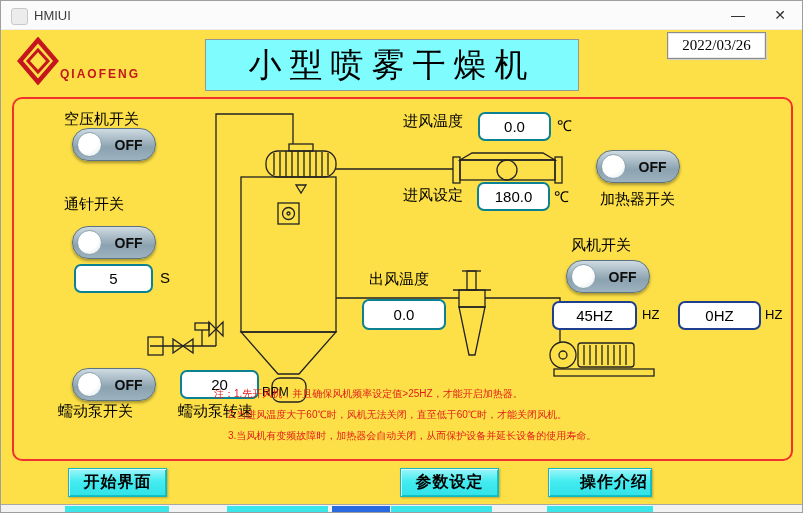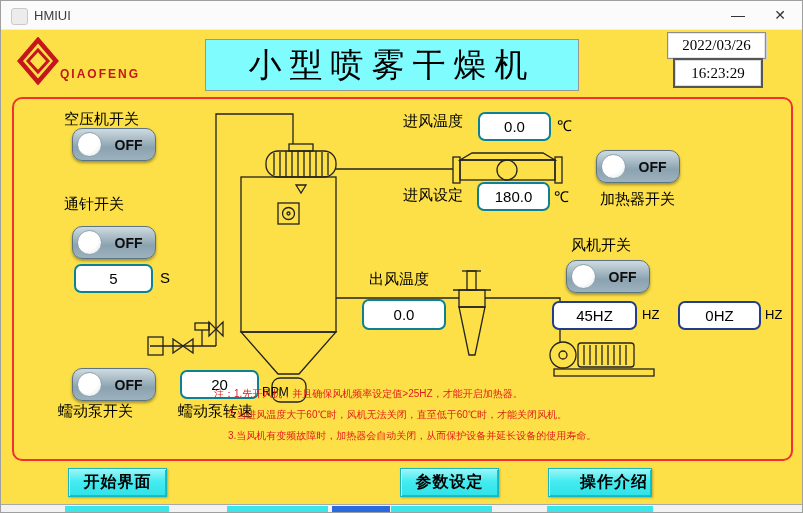--- a/index.html
+++ b/index.html
@@ -26,21 +26,21 @@
             box-shadow:inset 0 0 0 1px #dcdcdc;display:flex;align-items:center;justify-content:center;
             font-family:"Liberation Serif",serif;font-size:15px;}
 
   
   .panel{left:11px;top:96px;width:781px;height:364px;border:2px solid #f23030;border-radius:10px;box-sizing:border-box;z-index:0;}
   .diagram{left:11px;top:96px;width:781px;height:364px;z-index:1;pointer-events:none;}
   .diagram *{stroke:#222;fill:none;stroke-width:1.3;}
 
   
   .lbl{font-size:15px;white-space:nowrap;z-index:2;}
-  .toggle{width:84px;height:33px;border-radius:10px;z-index:2;cursor:pointer;
+  .toggle{width:84px;height:33px;border-radius:16px;z-index:2;cursor:pointer;
           background:linear-gradient(180deg,#cfdbe2 0%,#8ba2b0 60%,#9db2bf 100%);
           border:1px solid #5c7482;box-shadow:0 2px 3px rgba(0,0,0,.35);
           display:flex;align-items:center;box-sizing:border-box;}
   .knob{width:25px;height:25px;border-radius:50%;margin-left:4px;flex:none;
         background:radial-gradient(circle at 35% 30%,#ffffff 55%,#d8e2e8);border:1px solid #8fa3ae;box-sizing:border-box;}
   .state{flex:1;text-align:center;font-weight:bold;font-size:14px;color:#0d0d0d;}
   .val-box{background:#fff;border:2px solid #0c8193;border-radius:7px;z-index:2;cursor:pointer;
            display:flex;align-items:center;justify-content:center;font-size:15px;box-sizing:border-box;}
   .val-box.navy{border-color:#1f3e8f;}
   .unit{font-size:15px;z-index:2;}
@@ -69,21 +69,20 @@
   <div class="abs win-btn" style="left:720px;top:2px;">—</div>
   <div class="abs win-btn" style="left:762px;top:2px;">✕</div>
 
   <svg class="abs" style="left:16px;top:36px;" width="42" height="48" viewBox="0 0 42 48">
     <path d="M21 3 L39 24 L21 45 L3 24 Z" fill="none" stroke="#c4161c" stroke-width="4.5"></path>
     <path d="M21 13 L31 24 L21 35 L11 24 Z" fill="none" stroke="#c4161c" stroke-width="3"></path>
   </svg>
   <div class="abs brand-en">QIAOFENG</div>
   <div class="abs main-title">小型喷雾干燥机</div>
   <div class="abs date-box">2022/03/26</div>
-  <div class="abs time-box">16:23:29</div>
 
   <div class="abs panel"></div>
 
   <svg class="abs diagram" viewBox="0 0 781 364">
     <g>
       <polyline points="204,249 204,17 281,17 281,47"></polyline>
       <line x1="324" y1="72" x2="441" y2="72"></line>
       <line x1="324" y1="201" x2="447" y2="201"></line>
       <polyline points="473,201 548,201 548,245"></polyline>
     </g>

